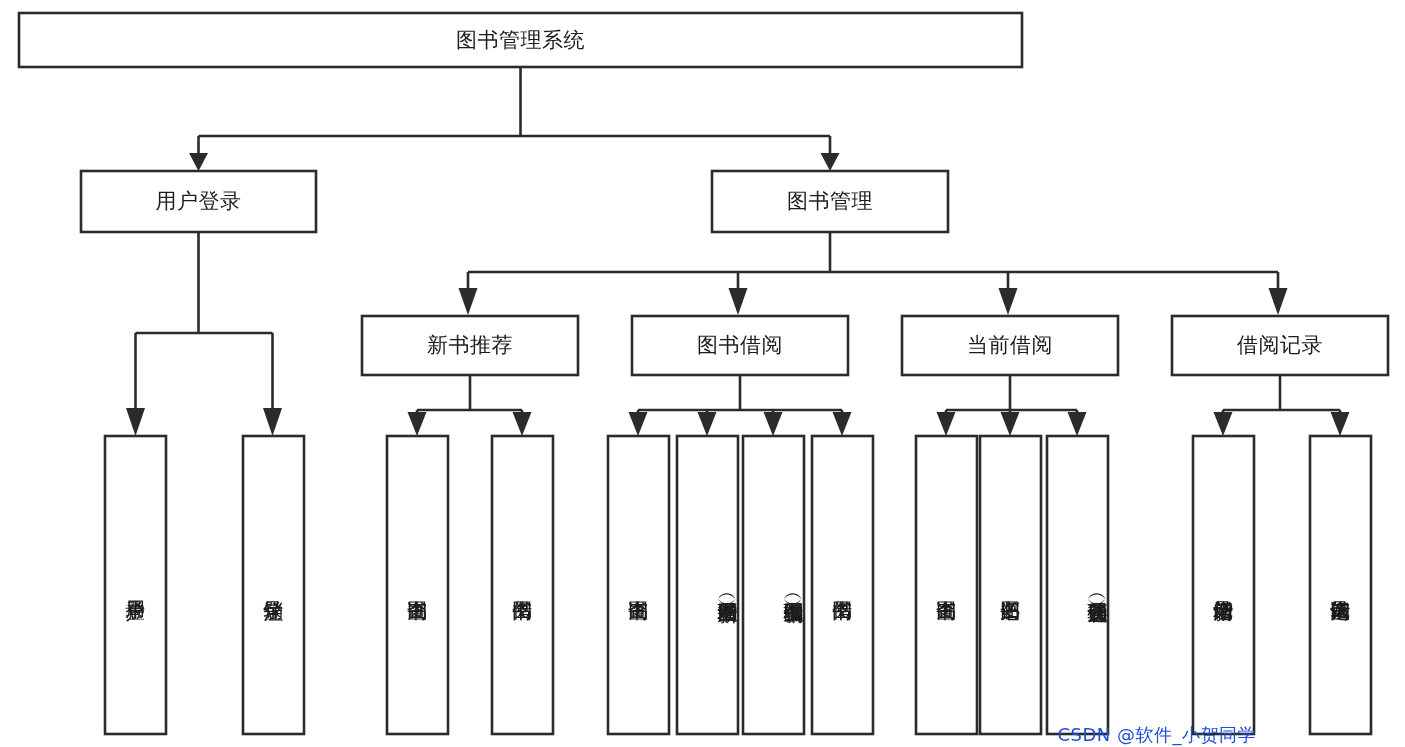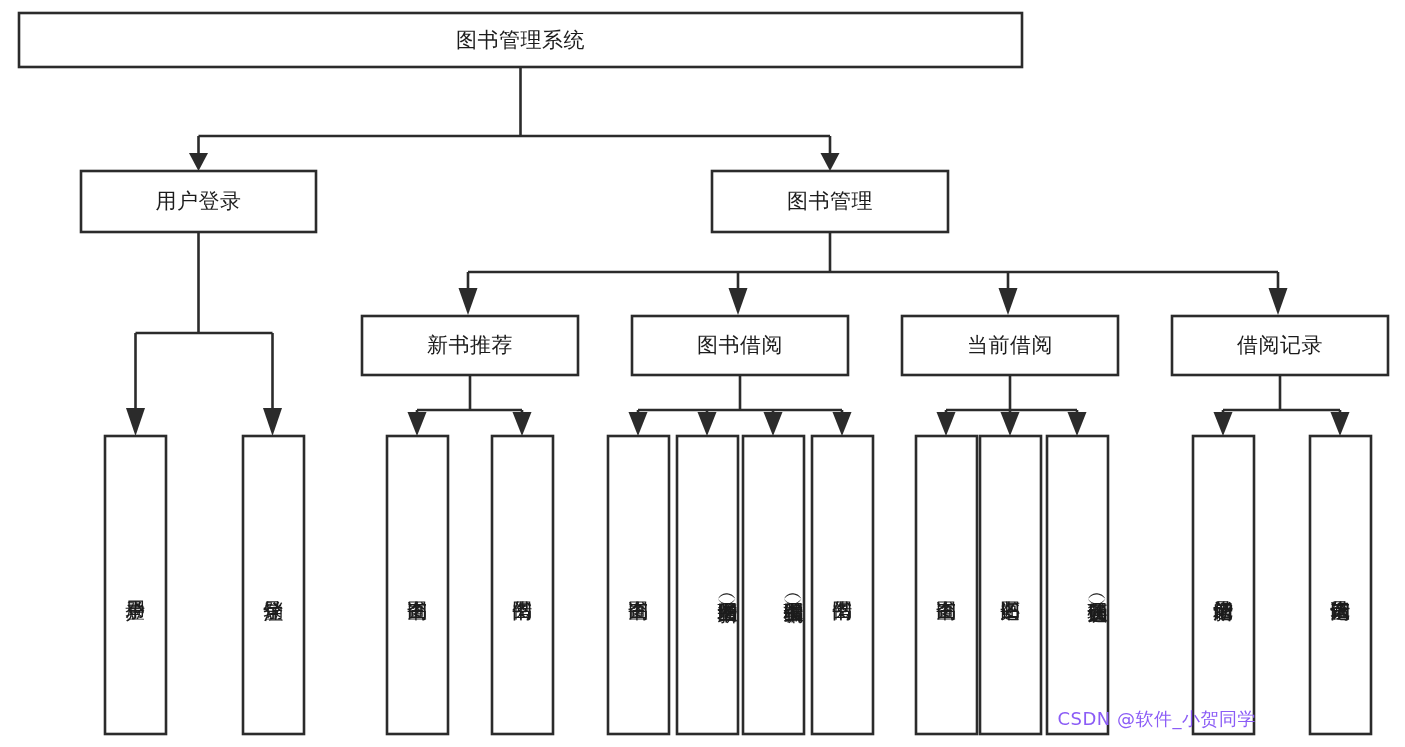--- a/index.html
+++ b/index.html
@@ -60,24 +60,24 @@
     text-align: center;
     white-space: nowrap;
     pointer-events: none;
     display: flex;
     align-items: center;
     justify-content: center;
   }
   .watermark {
     position: absolute;
     right: 8px;
-    bottom: 16px;
+    bottom: 0;
     font-family: "DejaVu Sans", "Liberation Sans", sans-serif;
     font-size: 18px;
-    color: #8b5cf6;
+    color: #1d4ed8;
     letter-spacing: 0.5px;
     white-space: nowrap;
   }
 </style>
 </head>
 <body>
 
 <div id="diagram-root">
 
   <svg id="flow" viewBox="0 0 1405 747">

